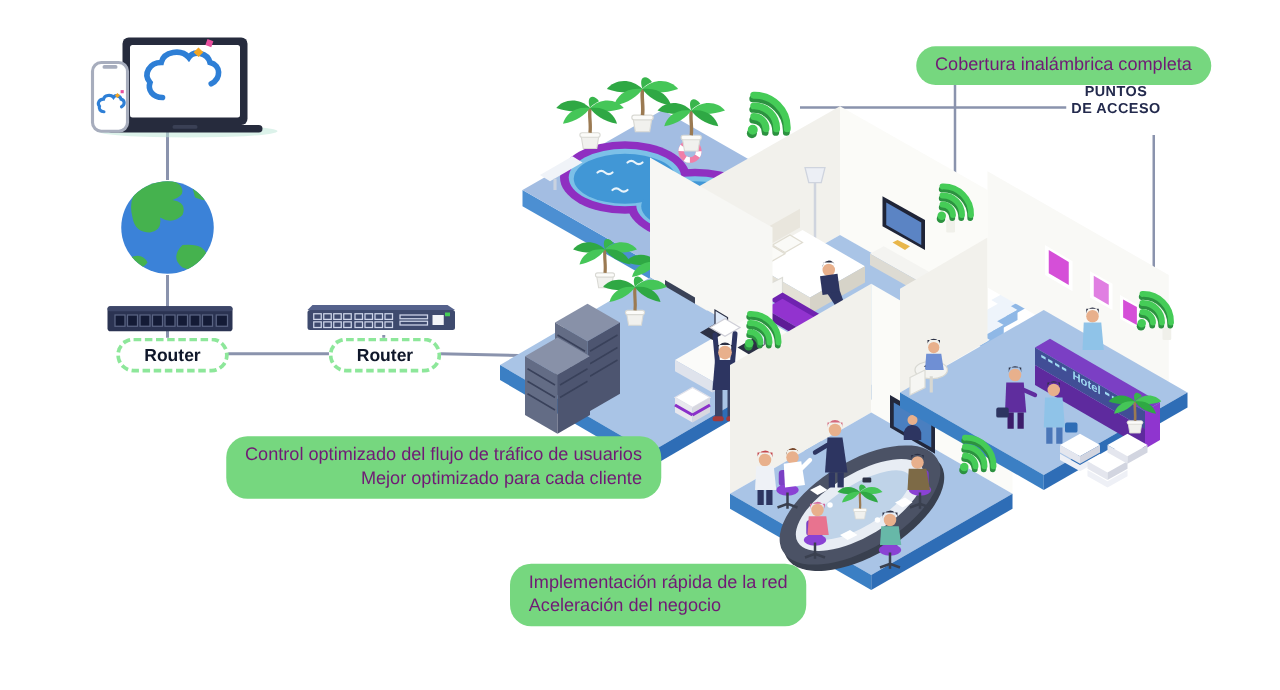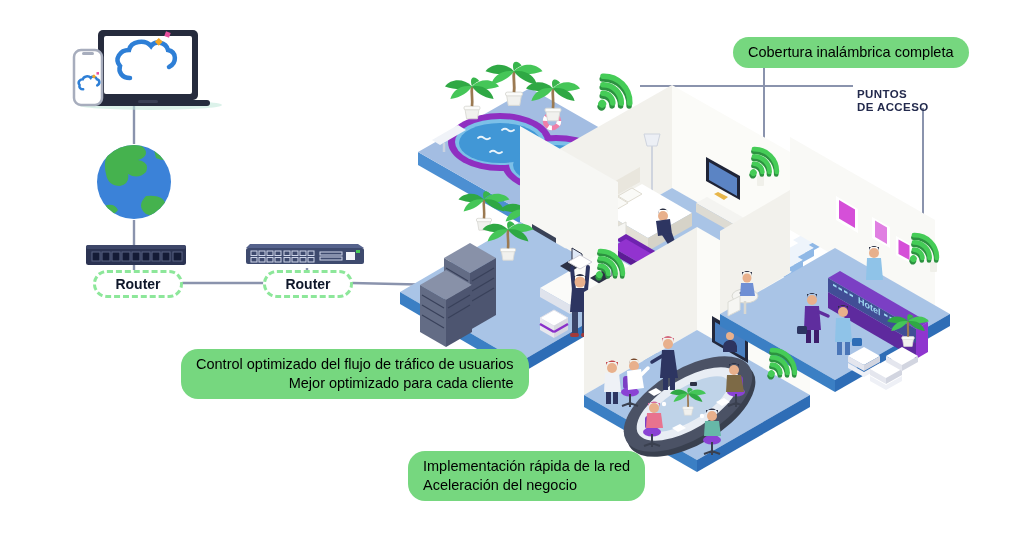--- a/index.html
+++ b/index.html
@@ -2,21 +2,21 @@
 <html><head>
 <meta charset="utf-8">
 <style>
   html,body{margin:0;padding:0;background:#ffffff;}
   .canvas{
     position:relative;width:1024px;height:552px;overflow:hidden;background:#ffffff;
     font-family:"Liberation Sans",sans-serif;
   }
   .scene{position:absolute;left:0;top:0;}
   .pill{
-    position:absolute;background:#76d77f;color:#000000;border-radius:17px;
+    position:absolute;background:#76d77f;color:#701a75;border-radius:17px;
     padding:6px 15px;font-size:14.5px;line-height:1.3;font-weight:500;white-space:nowrap;
   }
   .pill .ln{white-space:nowrap;}
   .tag{
     position:absolute;width:84px;height:22px;background:#ffffff;border:3px dashed #8de79a;
     border-radius:16px;display:flex;align-items:center;justify-content:center;
     font-size:14px;font-weight:bold;color:#0f172a;
   }
   .ap-label{
     position:absolute;color:#232a4d;font-size:11.5px;font-weight:bold;
@@ -510,21 +510,21 @@
   <use href="#wifi" transform="translate(760,166) scale(0.85)"></use>
   <use href="#wifi" transform="translate(606,268) scale(0.85)"></use>
   <use href="#wifi" transform="translate(778,367) scale(0.85)"></use>
   <use href="#wifi" transform="translate(920,252) scale(0.85)"></use>
 </svg>
 
 <div class="pill" style="left:733px;top:37px;">
   <div class="ln">Cobertura inalámbrica completa</div>
 </div>
 
-<div class="ap-label" style="left:857px;top:88px;">
+<div class="ap-label" style="left:857px;top:68px;text-align:center;">
   <div>PUNTOS</div>
   <div>DE ACCESO</div>
 </div>
 
 <div class="tag" style="left:93px;top:270px;">
   <span>Router</span>
 </div>
 
 <div class="tag" style="left:263px;top:270px;">
   <span>Router</span>

